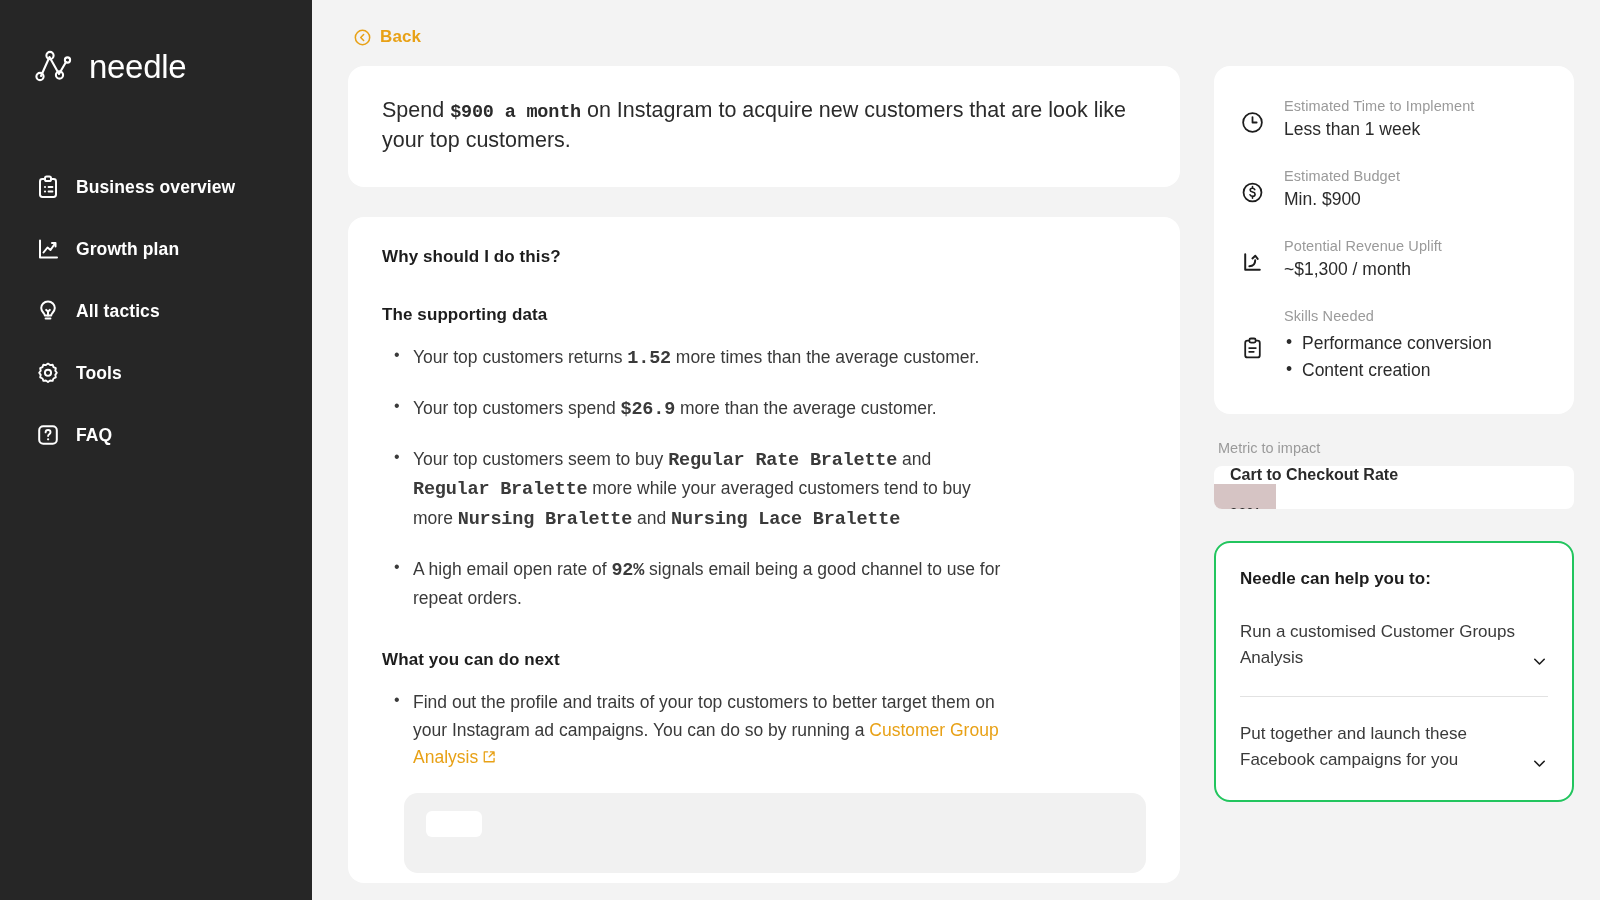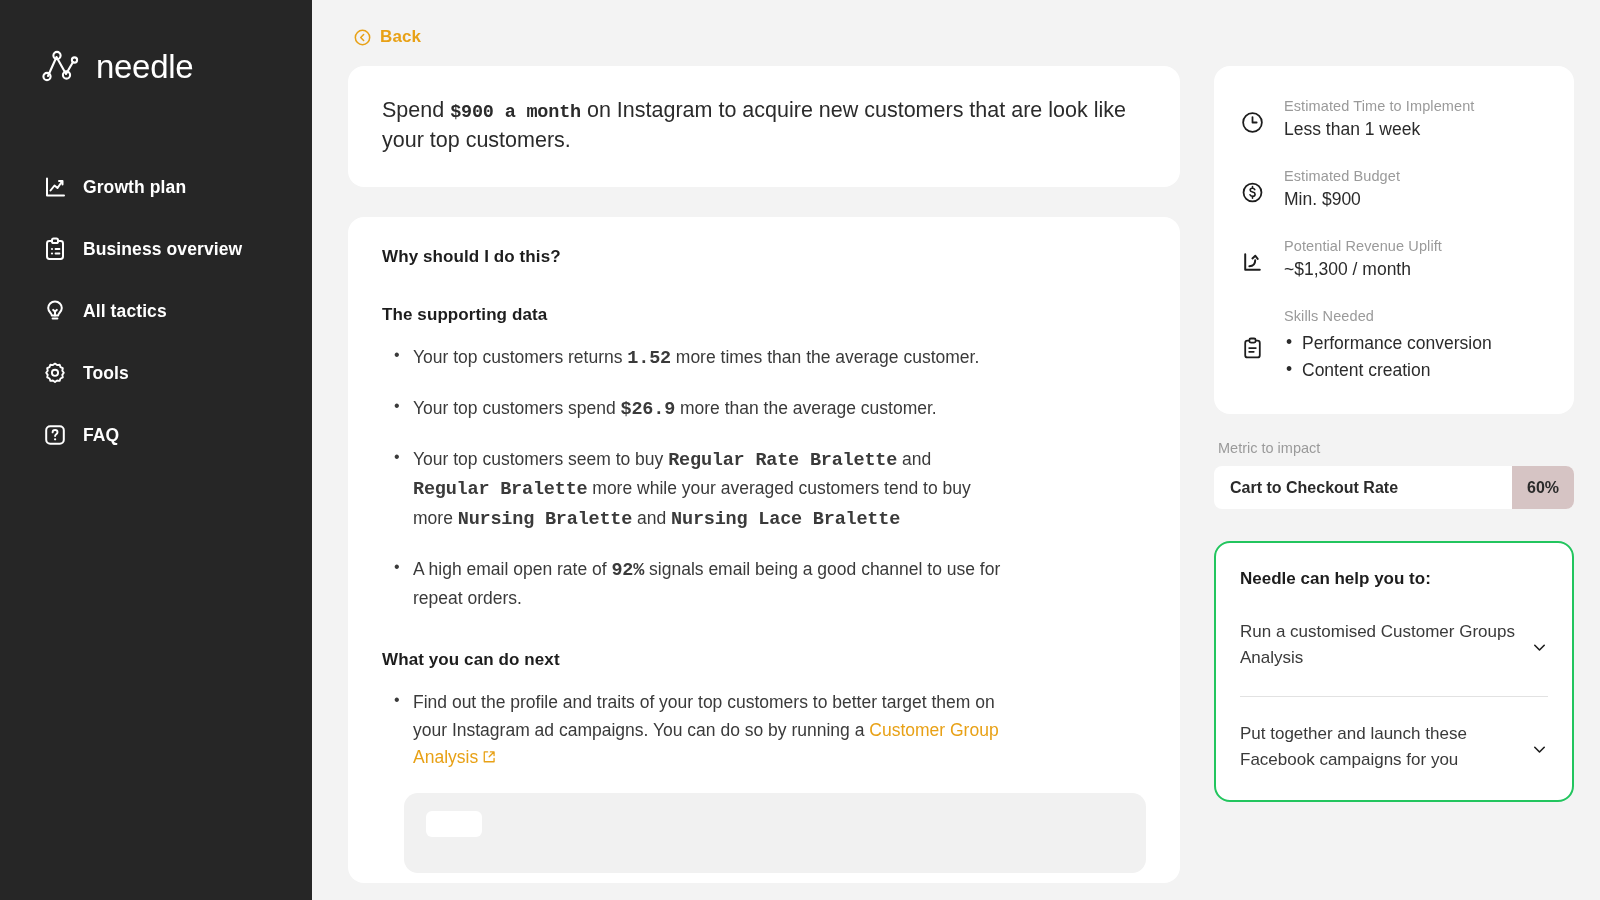--- a/index.html
+++ b/index.html
@@ -11,21 +11,21 @@
     color: #2b2b2b;
     -webkit-font-smoothing: antialiased;
   }
   .app { display: flex; width: 1600px; height: 900px; }
 
   
   .sidebar {
     width: 312px; flex: 0 0 312px;
     background: #262626;
     height: 900px;
-    padding: 38px 0 0 15px;
+    padding: 38px 0 0 8px;
     position: relative;
   }
   .logo-row {
     display: flex; align-items: center; gap: 9px;
     padding: 0 0 0 26px; height: 56px;
   }
   .logo-mark { width: 46px; height: 34px; display:block; }
   .logo-word {
     color: #fff; font-size: 33px; letter-spacing: -0.3px;
     font-weight: 400; line-height: 1;
@@ -118,39 +118,40 @@
   }
   ul.skill-list li::before {
     content: "•"; position: absolute; left: 2px; top: -1px; color: #2b2b2b;
   }
 
   .metric-label { font-size: 14.5px; color: #9a9a9a; margin: 26px 0 10px 4px; }
   .metric-bar {
     display: flex; align-items: stretch;
     background: #fff; border-radius: 8px; overflow: hidden;
     height: 43px;
+    flex-direction: column;
   }
   .metric-name {
     flex: 1; display: flex; align-items: center;
     padding-left: 16px; font-size: 16px; font-weight: 700; color: #2b2b2b;
   }
   .metric-pct {
     width: 62px; flex: 0 0 62px;
     display: flex; align-items: center; justify-content: center;
     font-size: 16px; font-weight: 700; color: #2b2b2b;
   }
 
   .help-card {
     margin-top: 32px;
     border: 2px solid #22c55e; border-radius: 16px;
     background: #fff; padding: 26px 24px 24px 24px;
   }
   .help-title { font-size: 17px; font-weight: 700; color: #1d1d1d; margin-bottom: 26px; }
   .help-item {
-    display: flex; align-items: center; gap: 12px;
+    display: flex; align-items: flex-end; gap: 12px;
     cursor: pointer; padding: 4px 0;
   }
   .help-item-text { flex: 1; font-size: 17px; line-height: 1.5; color: #3a3a3a; }
   .chev { width: 17px; height: 17px; flex: 0 0 17px; margin-top: 6px; }
   .help-divider { height: 1px; background: #e2e2e2; margin: 22px 0 20px 0; }
 </style>
 </head>
 <body>
 
 <div class="app">
@@ -163,36 +164,36 @@
         <circle cx="16" cy="6.5" r="3.6" stroke="#ffffff" stroke-width="2.1" fill="none"></circle>
         <circle cx="25.5" cy="26" r="3.6" stroke="#ffffff" stroke-width="2.1" fill="none"></circle>
         <circle cx="33.5" cy="11" r="2.6" stroke="#ffffff" stroke-width="2.1" fill="none"></circle>
       </svg>
       <span class="logo-word">needle</span>
     </div>
 
     <nav class="nav">
       <div class="nav-item">
         <svg class="nav-icon" viewBox="0 0 24 24" fill="none">
-          <path d="M4 3.5v17h17" stroke="#fff" stroke-width="2" stroke-linecap="round" stroke-linejoin="round"></path>
-          <path d="M7.5 15.5l4-5 3 2.5 4.5-6.5" stroke="#fff" stroke-width="2" stroke-linecap="round" stroke-linejoin="round"></path>
-          <path d="M16 6h3.5v3.5" stroke="#fff" stroke-width="2" stroke-linecap="round" stroke-linejoin="round"></path>
-        </svg>
-        <span class="nav-label">Growth plan</span>
-      </div>
-
-      <div class="nav-item">
-        <svg class="nav-icon" viewBox="0 0 24 24" fill="none">
           <rect x="4" y="4" width="16" height="18" rx="2.4" stroke="#fff" stroke-width="2"></rect>
           <rect x="9" y="1.6" width="6" height="4.4" rx="1.6" stroke="#fff" stroke-width="2" fill="#262626"></rect>
           <circle cx="9" cy="12" r="1.1" fill="#fff"></circle>
           <circle cx="9" cy="16.5" r="1.1" fill="#fff"></circle>
           <path d="M12.5 12h4M12.5 16.5h4" stroke="#fff" stroke-width="1.8" stroke-linecap="round"></path>
         </svg>
         <span class="nav-label">Business overview</span>
+      </div>
+
+      <div class="nav-item">
+        <svg class="nav-icon" viewBox="0 0 24 24" fill="none">
+          <path d="M4 3.5v17h17" stroke="#fff" stroke-width="2" stroke-linecap="round" stroke-linejoin="round"></path>
+          <path d="M7.5 15.5l4-5 3 2.5 4.5-6.5" stroke="#fff" stroke-width="2" stroke-linecap="round" stroke-linejoin="round"></path>
+          <path d="M16 6h3.5v3.5" stroke="#fff" stroke-width="2" stroke-linecap="round" stroke-linejoin="round"></path>
+        </svg>
+        <span class="nav-label">Growth plan</span>
       </div>
 
       <div class="nav-item">
         <svg class="nav-icon" viewBox="0 0 24 24" fill="none">
           <path d="M12 2.5c-4 0-6.8 3-6.8 6.6 0 2.6 1.5 4 2.6 5.2.7.8 1 1.4 1 2.2h6.4c0-.8.3-1.4 1-2.2 1.1-1.2 2.6-2.6 2.6-5.2 0-3.6-2.8-6.6-6.8-6.6z" stroke="#fff" stroke-width="2" stroke-linejoin="round"></path>
           <path d="M9.6 19.5h4.8" stroke="#fff" stroke-width="2" stroke-linecap="round"></path>
           <path d="M12 16.5v-4" stroke="#fff" stroke-width="2" stroke-linecap="round"></path>
           <path d="M12 12.5l-1.8-1.6M12 12.5l1.8-1.6" stroke="#fff" stroke-width="2" stroke-linecap="round"></path>
         </svg>
         <span class="nav-label">All tactics</span>

